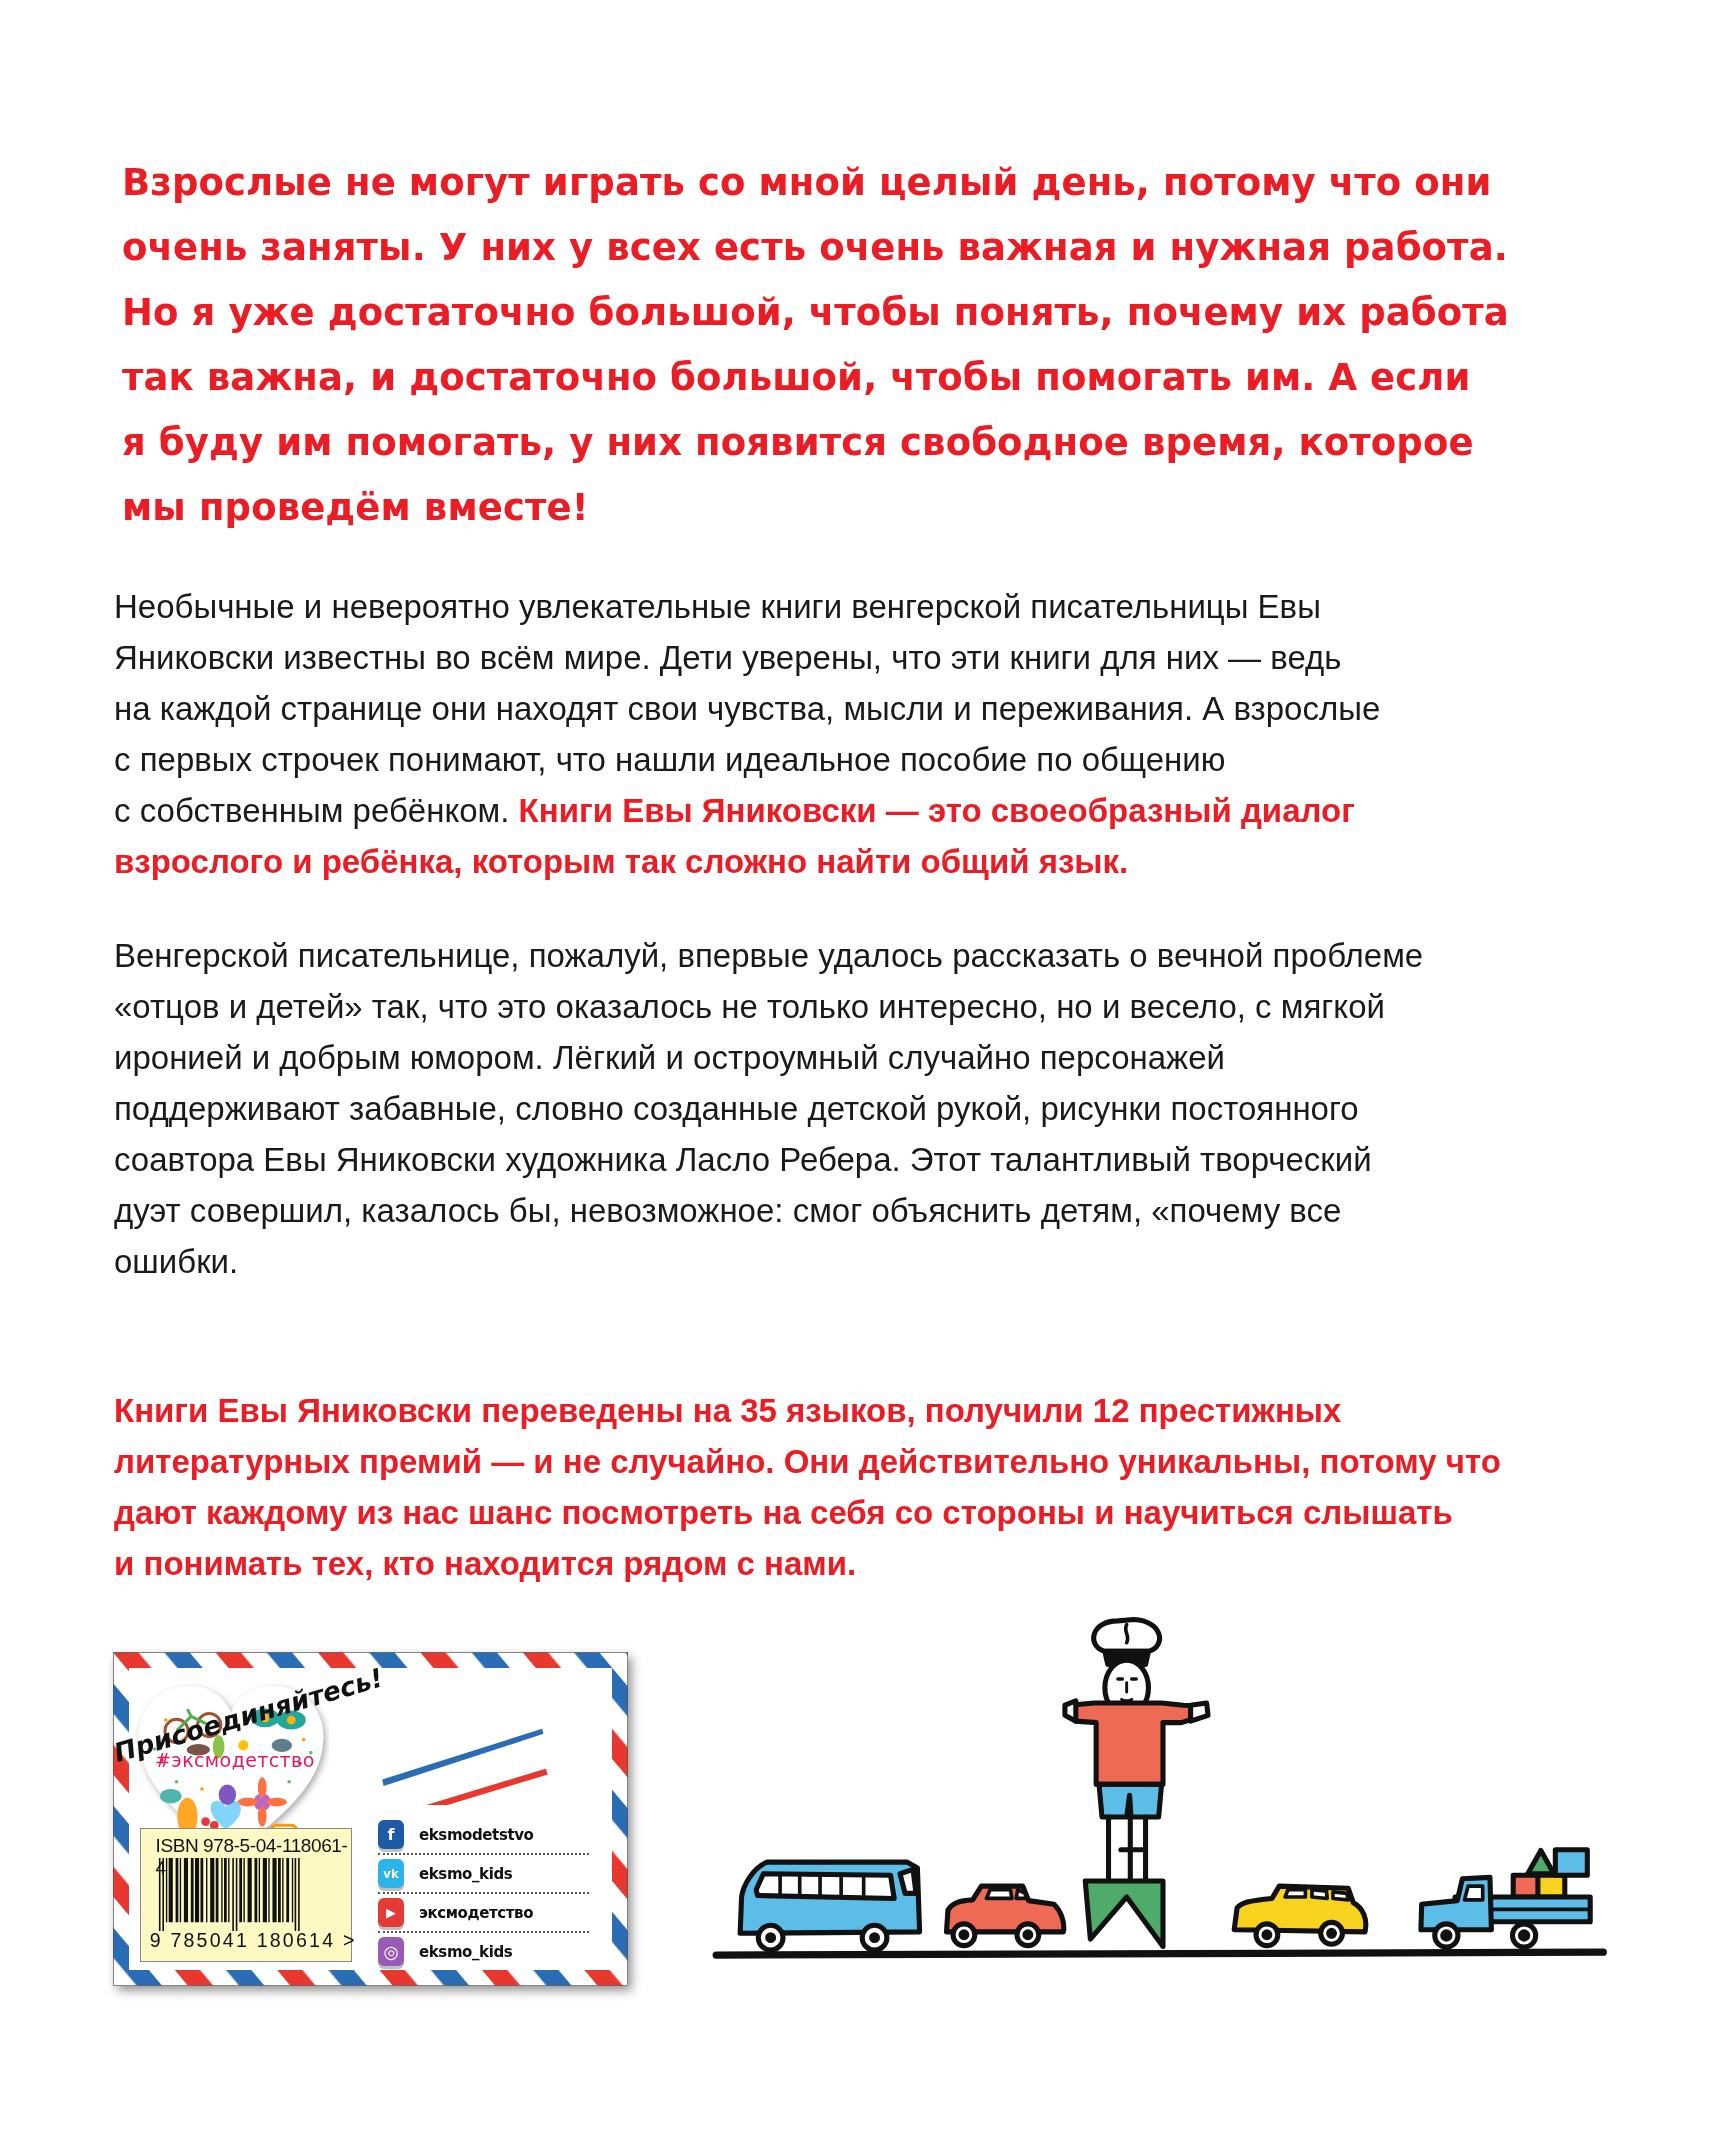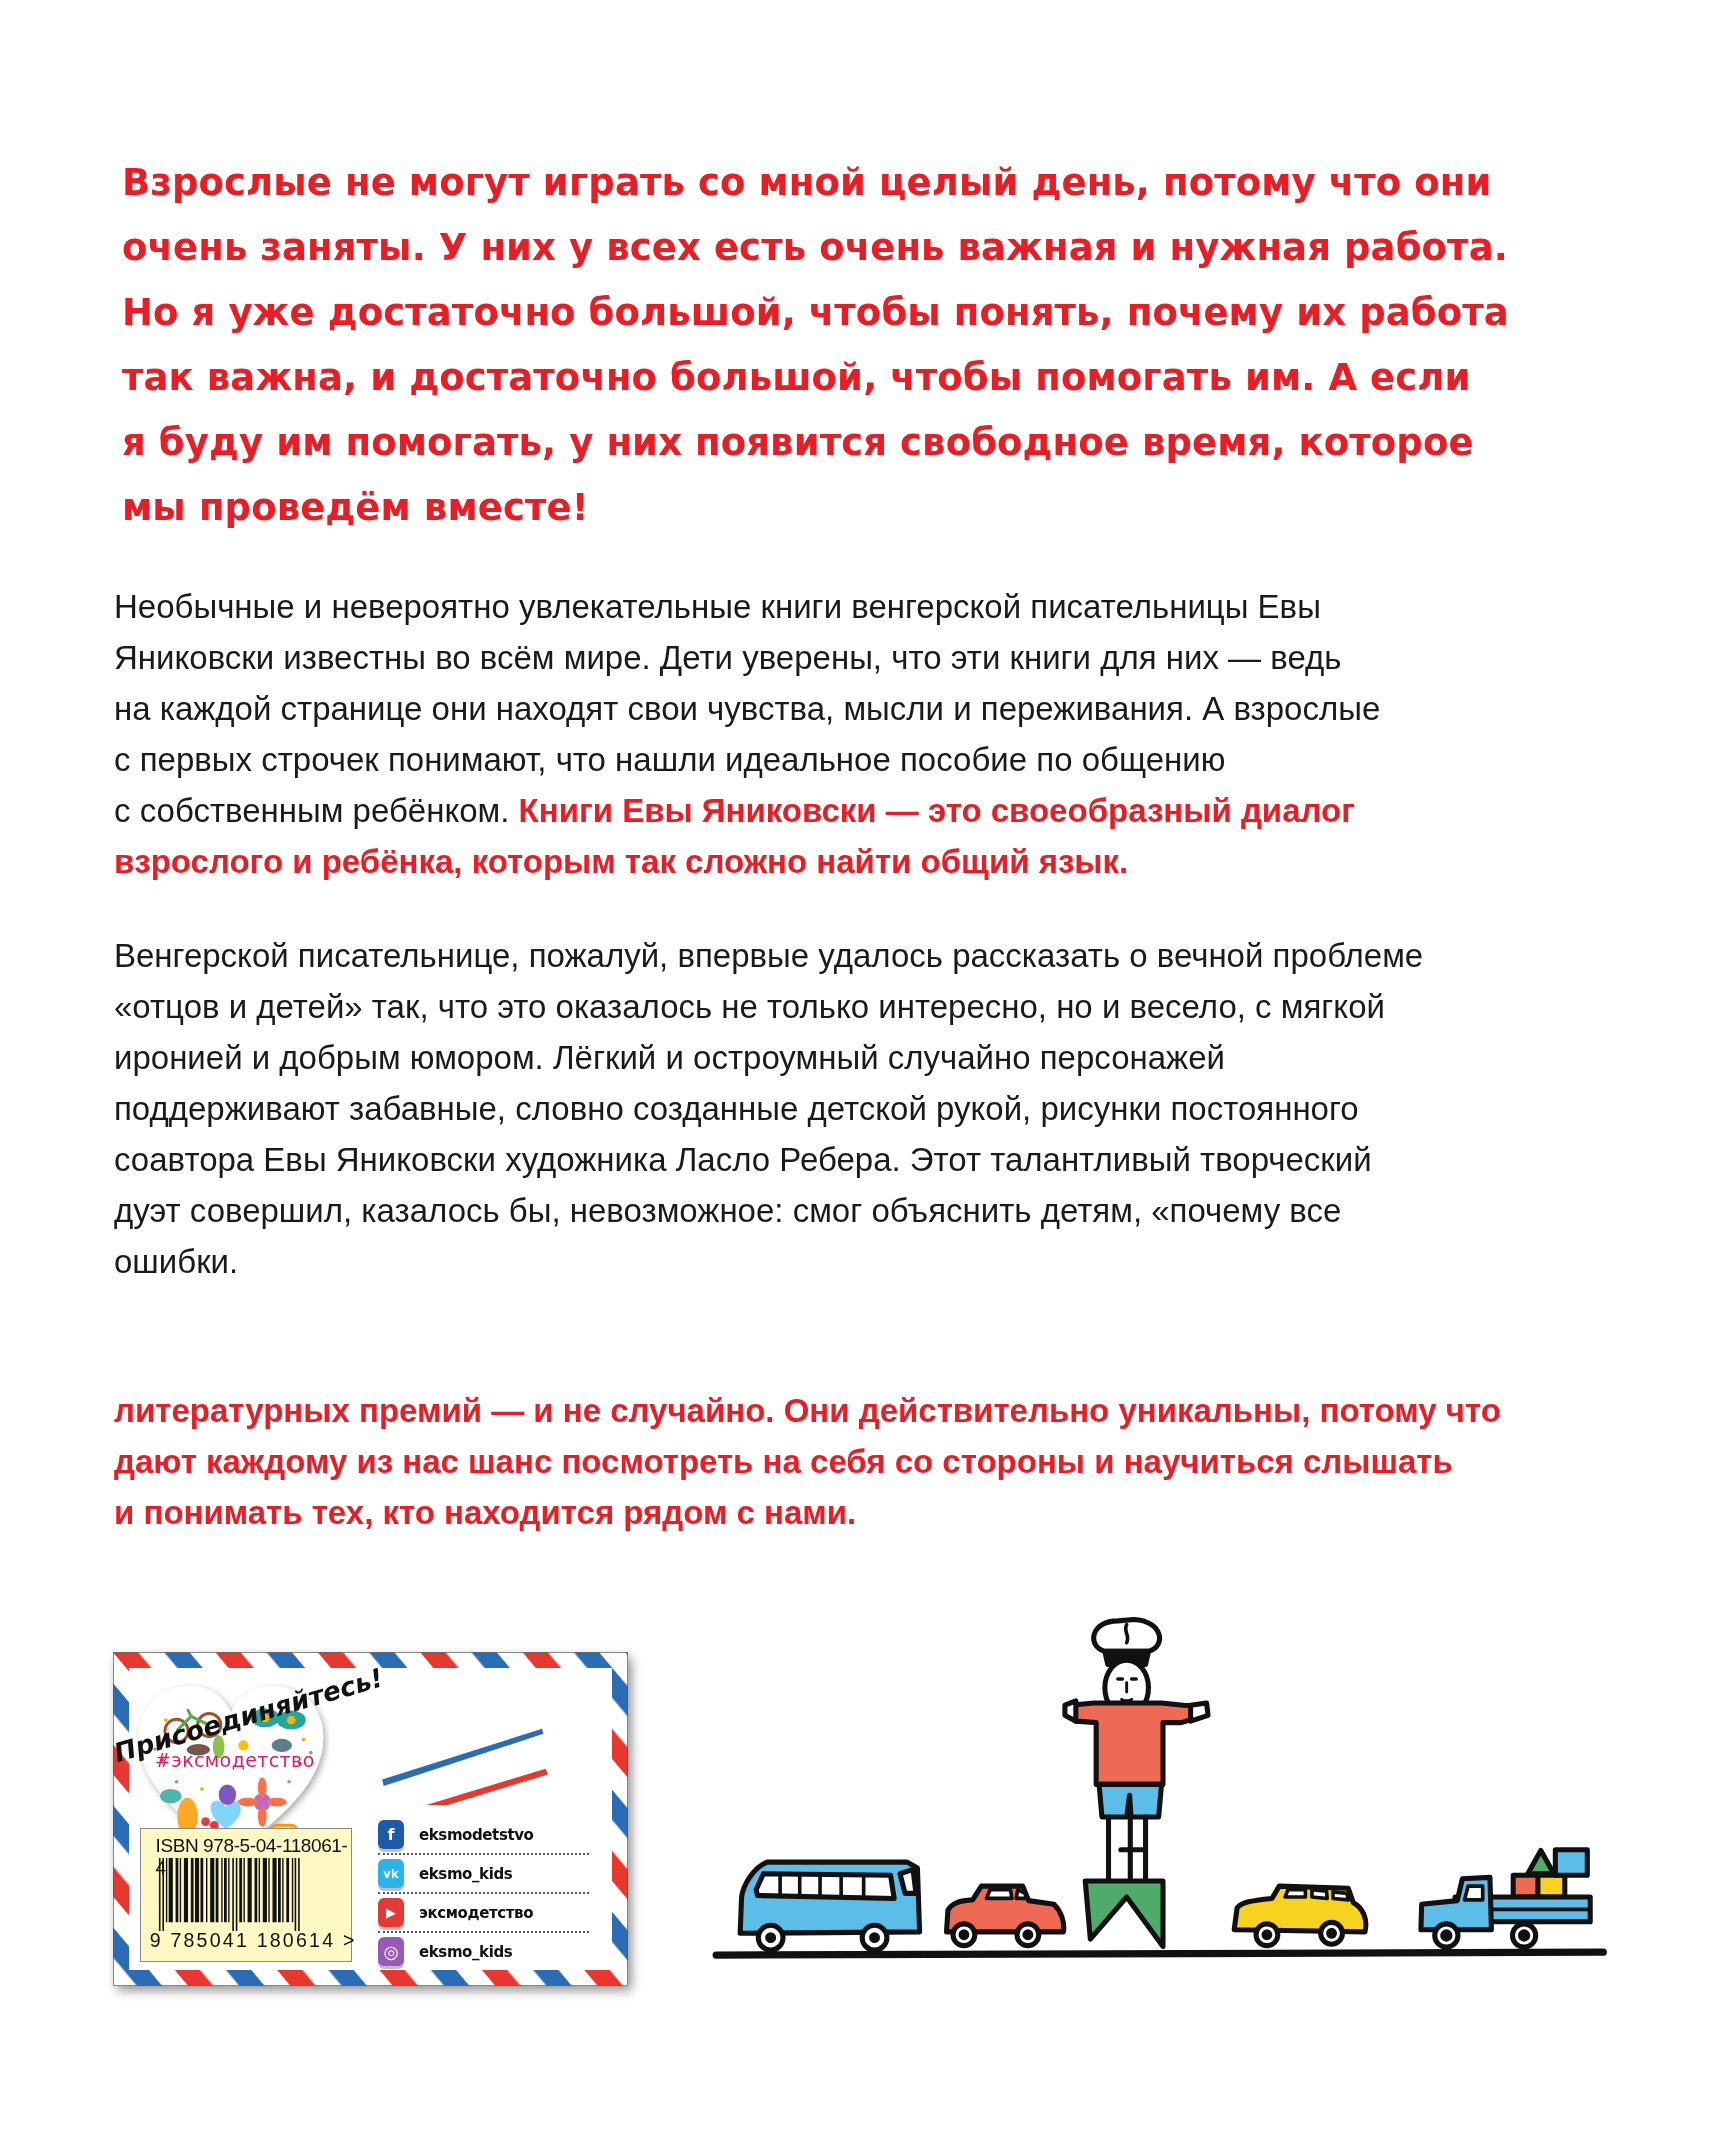--- a/index.html
+++ b/index.html
@@ -59,20 +59,21 @@
   <span class="ln">Венгерской писательнице, пожалуй, впервые удалось рассказать о вечной проблеме</span>
   <span class="ln">«отцов и детей» так, что это оказалось не только интересно, но и весело, с мягкой</span>
   <span class="ln">иронией и добрым юмором. Лёгкий и остроумный случайно персонажей</span>
   <span class="ln">поддерживают забавные, словно созданные детской рукой, рисунки постоянного</span>
   <span class="ln">соавтора Евы Яниковски художника Ласло Ребера. Этот талантливый творческий</span>
   <span class="ln">дуэт совершил, казалось бы, невозможное: смог объяснить детям, «почему все</span>
   <span class="ln">ошибки.</span>
 </p>
 
 <p class="para red" id="p3">
+  <span class="ln">Книги Евы Яниковски переведены на 35 языков, получили 12 престижных</span>
   <span class="ln">литературных премий — и не случайно. Они действительно уникальны, потому что</span>
   <span class="ln">дают каждому из нас шанс посмотреть на себя со стороны и научиться слышать</span>
   <span class="ln">и понимать тех, кто находится рядом с нами.</span>
 </p>
 
 <div class="card">
   <svg class="border" width="515" height="334" viewBox="0 0 709 459">
     <defs>
       <pattern id="stripes" patternUnits="userSpaceOnUse" width="108" height="108" patternTransform="rotate(-40)">
         <rect x="0" y="0" width="27" height="108" fill="#e8372e"></rect>

